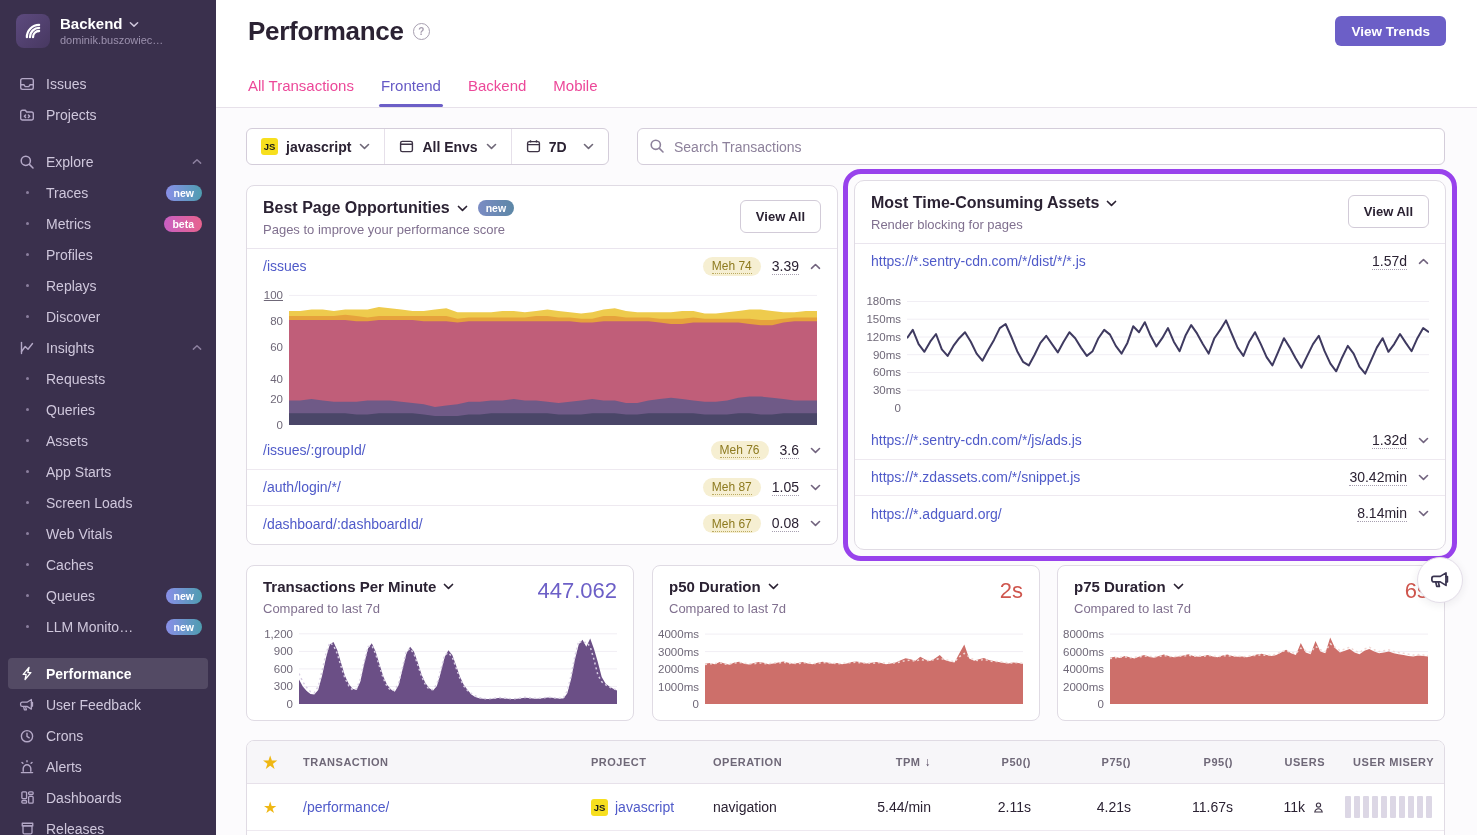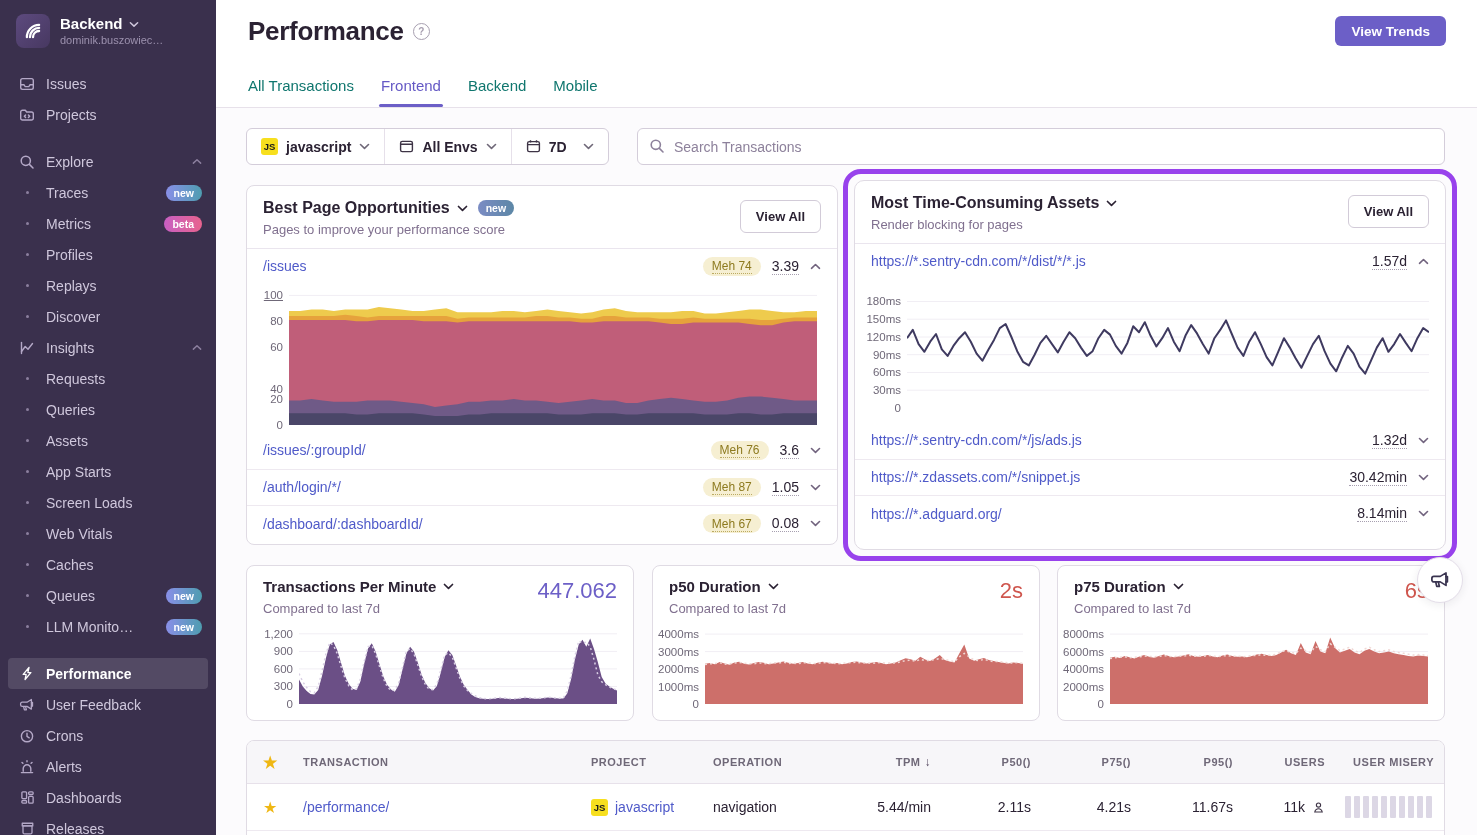--- a/index.html
+++ b/index.html
@@ -26,21 +26,21 @@
   .pill.beta{background:linear-gradient(90deg,#c75fc2,#e8638e)}
   .sec-caret{margin-left:auto;color:#8b7f9e;display:flex}
 
   
   .main{position:absolute;left:216px;top:0;width:1261px;height:835px;background:#fcfbfd}
   .page-head{position:absolute;left:0;top:0;right:0;height:108px;background:#fff;border-bottom:1px solid #e7e1ea}
   .page-title{position:absolute;left:32px;top:16px;font-size:26px;font-weight:bold;color:#2b2233;display:flex;align-items:center;gap:9px;letter-spacing:-0.3px}
   .help{width:17px;height:17px;border-radius:50%;border:1.4px solid #a79fb0;color:#a79fb0;font-size:10px;font-weight:bold;display:flex;align-items:center;justify-content:center}
   .btn-primary{position:absolute;right:31px;top:16px;height:30px;padding:0 16px;background:#6c5fc7;color:#fff;border:none;border-radius:6px;font-weight:bold;font-size:13.5px;font-family:inherit;cursor:pointer}
   .tabs{position:absolute;left:32px;bottom:0;display:flex;gap:27px}
-  .tab{font-size:15px;color:#0f766e;padding-bottom:13px;position:relative;cursor:pointer}
+  .tab{font-size:15px;color:#ec4899;padding-bottom:13px;position:relative;cursor:pointer}
   .tab.active{color:#6559c5}
   .tab.active::after{content:"";position:absolute;left:-2px;right:-2px;bottom:0;height:3px;border-radius:2px;background:#6c5fc7}
 
   
   .filterbar{position:absolute;left:30px;top:128px;height:37px;display:flex;align-items:stretch;background:#fff;border:1px solid #d4cdda;border-radius:6px;overflow:hidden}
   .fseg{display:flex;align-items:center;gap:8px;padding:0 14px;font-size:14px;font-weight:bold;color:#2b2233;cursor:pointer}
   .fseg + .fseg{border-left:1px solid #e6e0ea}
   .fseg .chev{color:#6f6878;display:flex}
   .jsbadge{width:17px;height:17px;background:#f7df1e;color:#1b1b1b;border-radius:3px;font-size:9.5px;font-weight:bold;display:flex;align-items:center;justify-content:center}
   .search{position:absolute;left:421px;right:32px;top:128px;height:37px}
@@ -413,21 +413,21 @@
                 <polyline points="1.5,5.3 5.5,1.5 9.5,5.3"></polyline>
               </svg>
             </span>
         </span>
       </div>
       <div class="chart-wrap bpo-chart" id="chart-bpo">
         <div class="yaxis">
             <div class="ytick" style="top: 10.3704px; text-decoration: underline;">100</div>
             <div class="ytick" style="top: 36.2963px;">80</div>
             <div class="ytick" style="top: 62.2222px;">60</div>
-            <div class="ytick" style="top: 104px;">40</div>
+            <div class="ytick" style="top: 94px;">40</div>
             <div class="ytick" style="top: 114.074px;">20</div>
             <div class="ytick" style="top: 140px;">0</div>
           </div>
         <div class="plot">
             <svg width="528" height="140">
               <line x1="0" x2="528" y1="10.4" y2="10.4" stroke="#f1eef4"></line>
               <line x1="0" x2="528" y1="36.3" y2="36.3" stroke="#f1eef4"></line>
               <line x1="0" x2="528" y1="62.2" y2="62.2" stroke="#f1eef4"></line>
               <line x1="0" x2="528" y1="88.1" y2="88.1" stroke="#f1eef4"></line>
               <line x1="0" x2="528" y1="114.1" y2="114.1" stroke="#f1eef4"></line>

